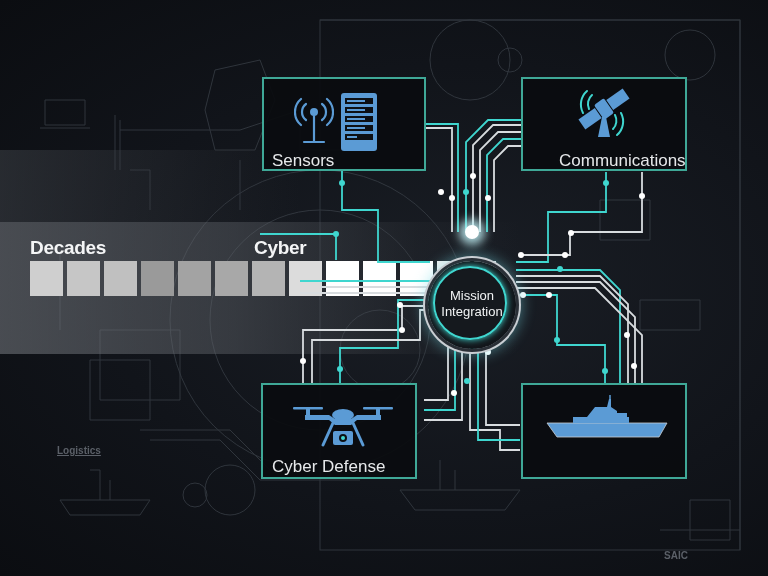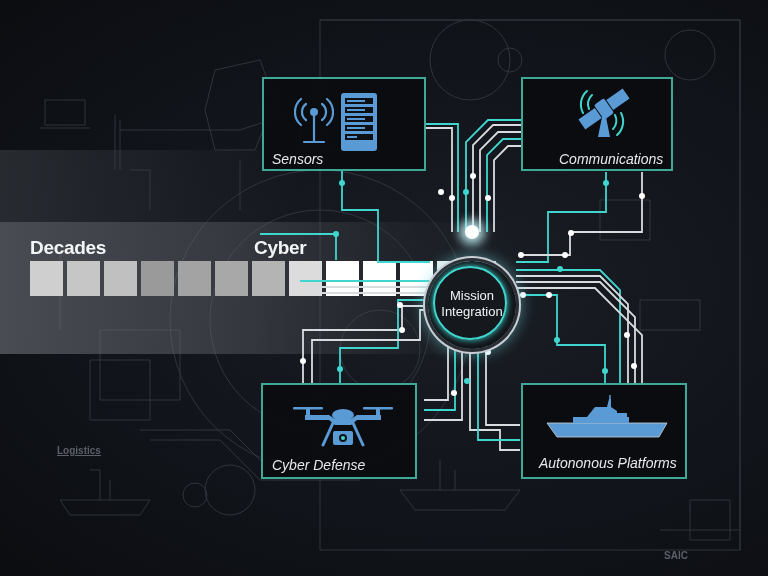--- a/index.html
+++ b/index.html
@@ -9,21 +9,21 @@
   .bp{position:absolute;left:0;top:0;width:768px;height:576px;}
   .band{position:absolute;left:0;top:222px;width:520px;height:132px;
     background:linear-gradient(90deg, rgba(120,124,130,0.55) 0%, rgba(95,99,105,0.45) 45%, rgba(60,63,68,0.15) 80%, rgba(40,42,46,0) 100%);}
   .band-top{position:absolute;left:0;top:150px;width:300px;height:72px;
     background:linear-gradient(90deg, rgba(70,74,80,0.45) 0%, rgba(50,53,58,0.2) 70%, rgba(40,42,46,0) 100%);}
   .bg-text{position:absolute;color:#5b6068;font-size:10px;font-weight:bold;}
   .tl{position:absolute;font-weight:bold;color:#f4f5f6;font-size:19px;letter-spacing:-0.3px;}
   .blocks{position:absolute;left:30px;top:261px;display:flex;gap:4px;}
   .blk{width:33px;height:35px;}
   .box{position:absolute;background:rgba(10,12,15,0.93);border:2px solid #3fa897;box-sizing:border-box;}
-  .box .lbl{position:absolute;color:#e6e8ea;font-size:14px;white-space:nowrap;font-style:italic;}
+  .box .lbl{position:absolute;color:#e6e8ea;font-size:17px;white-space:nowrap;}
   .hub{position:absolute;left:428px;top:233px;width:88px;height:88px;border-radius:50%;
     background:radial-gradient(circle,#15191e 55%,#0d1014 100%);
     box-shadow:0 0 0 3px #2a2f36, 0 0 0 5px #c9ced3, 0 0 14px 6px rgba(120,220,230,0.45);margin-top:28px;}
   .hub-ring{position:absolute;left:5px;top:5px;width:74px;height:74px;border-radius:50%;border:2px solid #3fd6cf;box-sizing:border-box;box-shadow:0 0 6px #3fd6cf;}
   .hub-txt{position:absolute;left:0;width:88px;text-align:center;color:#f1f3f4;font-size:13px;line-height:16px;}
   .glow{position:absolute;width:14px;height:14px;border-radius:50%;background:#fff;box-shadow:0 0 10px 6px rgba(200,250,255,0.8);}
 </style>
 </head>
 <body>
 
@@ -183,21 +183,21 @@
           <rect x="8" y="9" width="18" height="2"></rect>
           <rect x="8" y="18" width="18" height="2"></rect>
           <rect x="8" y="27" width="18" height="2"></rect>
           <rect x="8" y="36" width="18" height="2"></rect>
           <rect x="8" y="45" width="10" height="2"></rect>
         </g>
     </svg>
     <div class="lbl" style="left:8px;top:72px;">Sensors</div>
   </div>
 
-  <div class="box" style="left:521px;top:77px;width:152px;height:94px;padding-left:33px;">
+  <div class="box" style="left:521px;top:77px;width:166px;height:94px;padding-left:33px;">
     <svg style="position:absolute;left:50px;top:6px;" width="62" height="58" viewBox="0 0 62 58">
       <g fill="none" stroke="#3fd6cf" stroke-width="2" stroke-linecap="round">
         <path d="M14 6 A18 18 0 0 0 10 28"></path>
           <path d="M19 10 A12 12 0 0 0 16 24"></path>
         <path d="M48 28 A18 18 0 0 1 44 50"></path>
           <path d="M42 30 A12 12 0 0 1 40 44"></path>
       </g>
       <g transform="rotate(-35 31 24)">
         <rect x="4" y="18" width="20" height="12" fill="#5b9bd5"></rect>
         <rect x="38" y="18" width="20" height="12" fill="#5b9bd5"></rect>
@@ -229,21 +229,20 @@
     <div class="lbl" style="left:9px;top:72px;">Cyber Defense</div>
   </div>
 
   <div class="box" style="left:521px;top:383px;width:166px;height:96px;">
     <svg style="position:absolute;left:22px;top:10px;" width="124" height="46" viewBox="0 0 124 46">
       <path d="M2 28 L122 28 L114 42 L12 42 Z" fill="#5b9bd5" stroke="#c9ced3" stroke-width="0.8"></path>
       <path d="M28 28 L28 22 L42 22 L50 12 L62 12 L64 4 L66 4 L66 12 L72 16 L72 22 L84 22 L84 28 Z" fill="#5b9bd5"></path>
       <rect x="72" y="18" width="10" height="5" fill="#5b9bd5"></rect>
       <line x1="65" y1="0" x2="65" y2="6" stroke="#5b9bd5" stroke-width="1.5"></line>
     </svg>
-    <div class="lbl" style="left:16px;top:70px;">Autononous Platforms</div>
   </div>
 
   <div class="glow" style="left:465px;top:225px;"></div>
   <div class="glow" style="left:465px;top:315px;"></div>
   <div class="hub">
     <div class="hub-ring"></div>
     <div class="hub-txt" style="top:27px;">Mission</div>
     <div class="hub-txt" style="top:43px;">Integration</div>
   </div>
 

